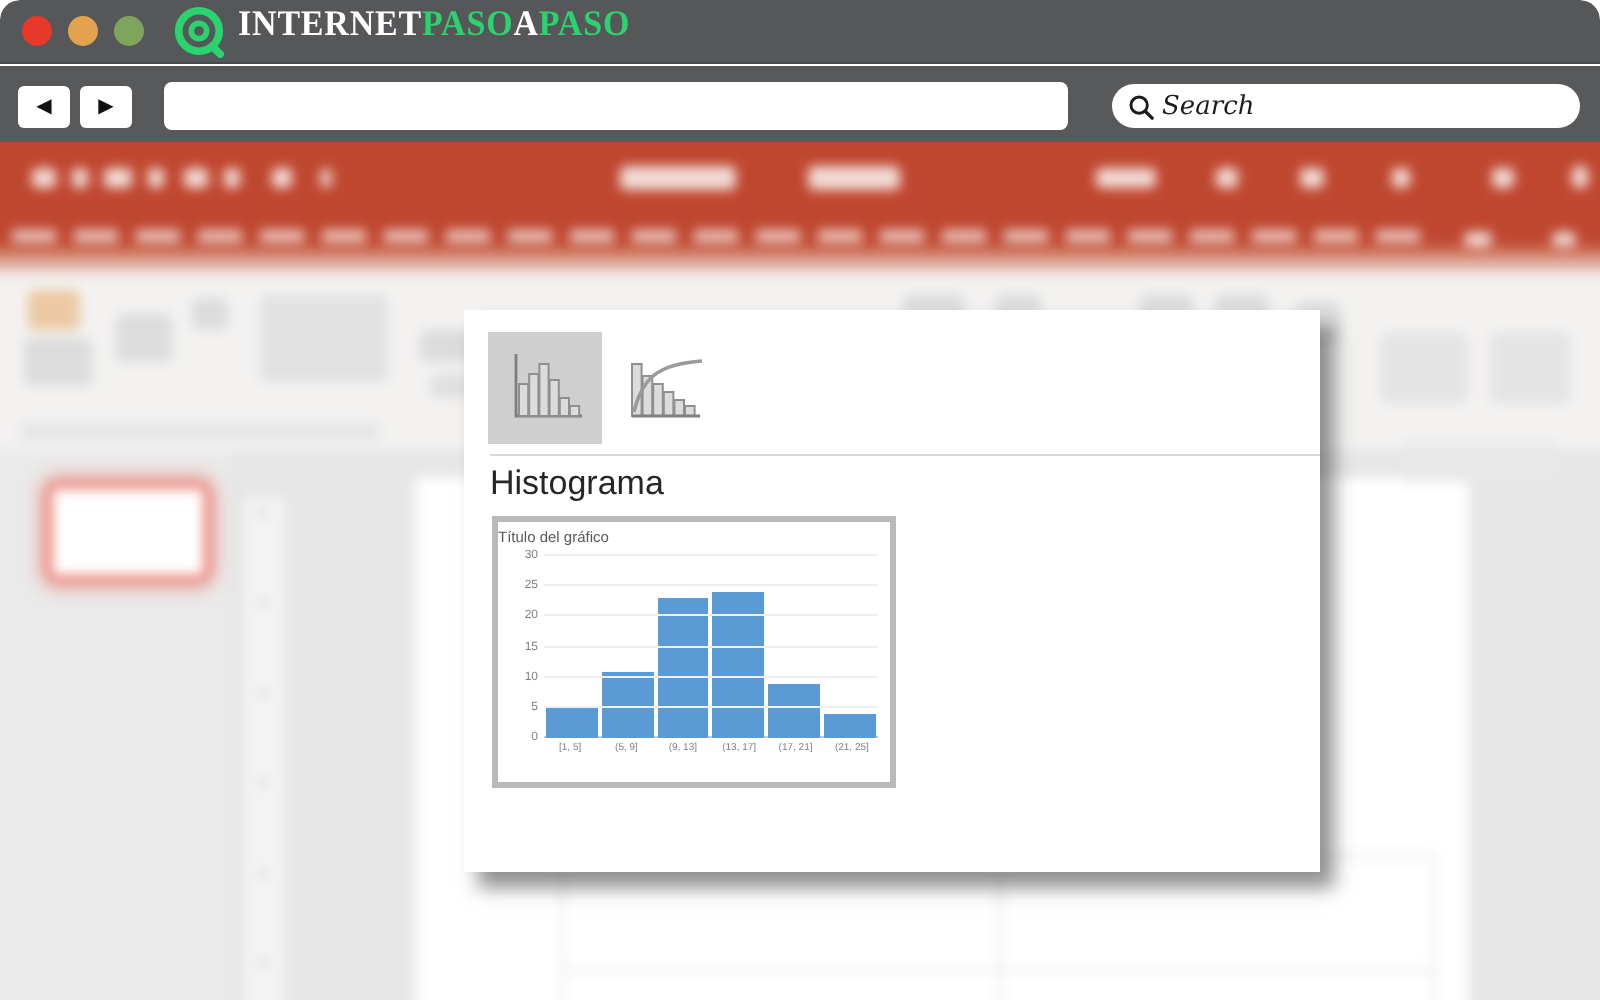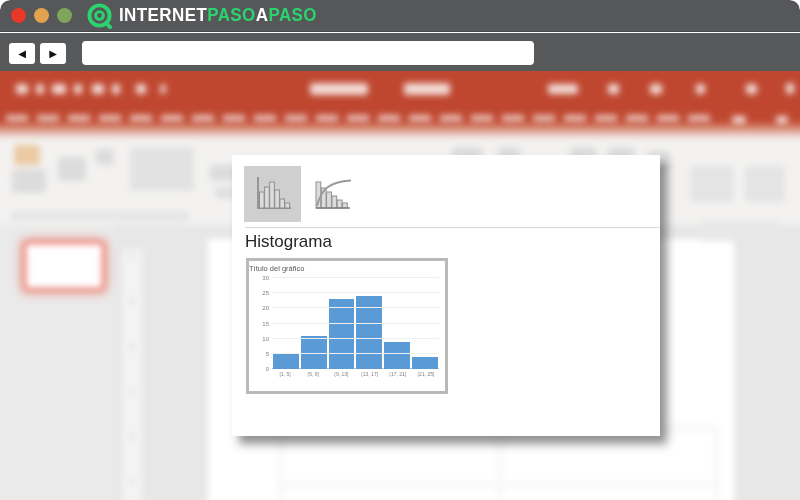--- a/index.html
+++ b/index.html
@@ -7,21 +7,21 @@
   .stage{position:relative;width:800px;height:500px;overflow:hidden;background:#fff;
          border-radius:10px 10px 0 0;font-family:"Liberation Sans",sans-serif;}
 
   
   .titlebar{position:absolute;top:0;left:0;right:0;height:32px;background:#565759;
             border-bottom:1px solid #48494b;border-radius:10px 10px 0 0;display:flex;align-items:center;}
   .tl{width:15px;height:15px;border-radius:50%;margin-left:8px;border:none;padding:0;cursor:pointer;}
   .tl.red{background:#e8382a;margin-left:11px;}
   .tl.orange{background:#e2a24e;}
   .tl.green{background:#7ea55b;}
-  .logo{display:flex;align-items:center;margin-left:14px;}
+  .logo{display:flex;align-items:flex-start;margin-left:14px;font-family:Liberation Serif, serif;}
   .logo svg{display:block;}
   .logo-text{font-weight:700;font-size:17px;letter-spacing:.4px;margin-left:6px;transform:scaleY(1.06);}
   .lg-w{color:#ffffff;} .lg-g{color:#2bd36f;}
 
   .navbar{position:absolute;top:33px;left:0;right:0;height:39px;background:#58595b;}
   .navbtn{position:absolute;top:10px;width:26px;height:21px;background:#fff;border:none;border-radius:3px;
           font-size:10px;color:#111;line-height:21px;text-align:center;padding:0;cursor:pointer;}
   .navbtn.back{left:9px;} .navbtn.fwd{left:40px;}
   .address{position:absolute;left:82px;top:8px;width:452px;height:24px;background:#fff;border-radius:4px;cursor:text;}
   .search{position:absolute;left:556px;top:9px;width:234px;height:22px;background:#fff;border-radius:12px;
@@ -89,20 +89,27 @@
         <path d="M21 22 L25 26" stroke="#2bd36f" stroke-width="4" stroke-linecap="round"></path>
       </svg>
       <div class="logo-text"><span class="lg-w">INTERNET</span><span class="lg-g">PASO</span><span class="lg-w">A</span><span class="lg-g">PASO</span></div>
     </div>
   </div>
 
   <div class="navbar">
     <button class="navbtn back">◀</button>
     <button class="navbtn fwd">▶</button>
     <div class="address"></div>
+    <div class="search">
+      <svg width="13" height="13" viewBox="0 0 14 14">
+        <circle cx="6" cy="6" r="4.4" fill="none" stroke="#1c1c1c" stroke-width="1.6"></circle>
+        <path d="M9.4 9.4 L13 13" stroke="#1c1c1c" stroke-width="1.8" stroke-linecap="round"></path>
+      </svg>
+      <span class="q">Search</span>
+    </div>
   </div>
 
   <div class="bg-wrap">
     <div class="bg" id="bg">
       <div class="ribbon"></div>
       <div class="menu-strip"></div>
       <div class="fade"></div>
       <div class="toolbar"></div>
       <div class="ws">
         <div class="panel-left"></div>

